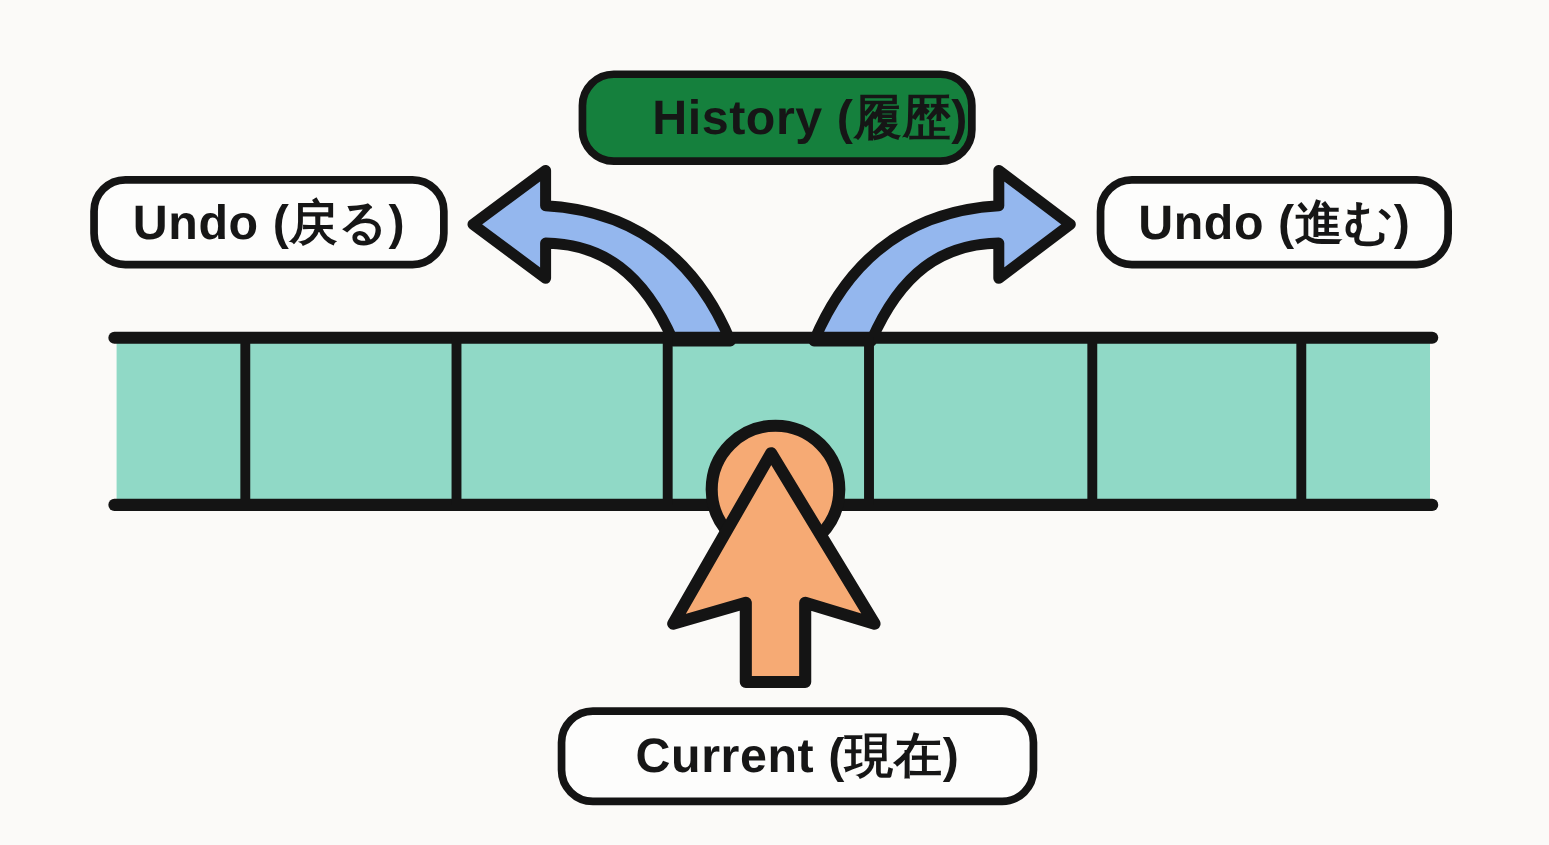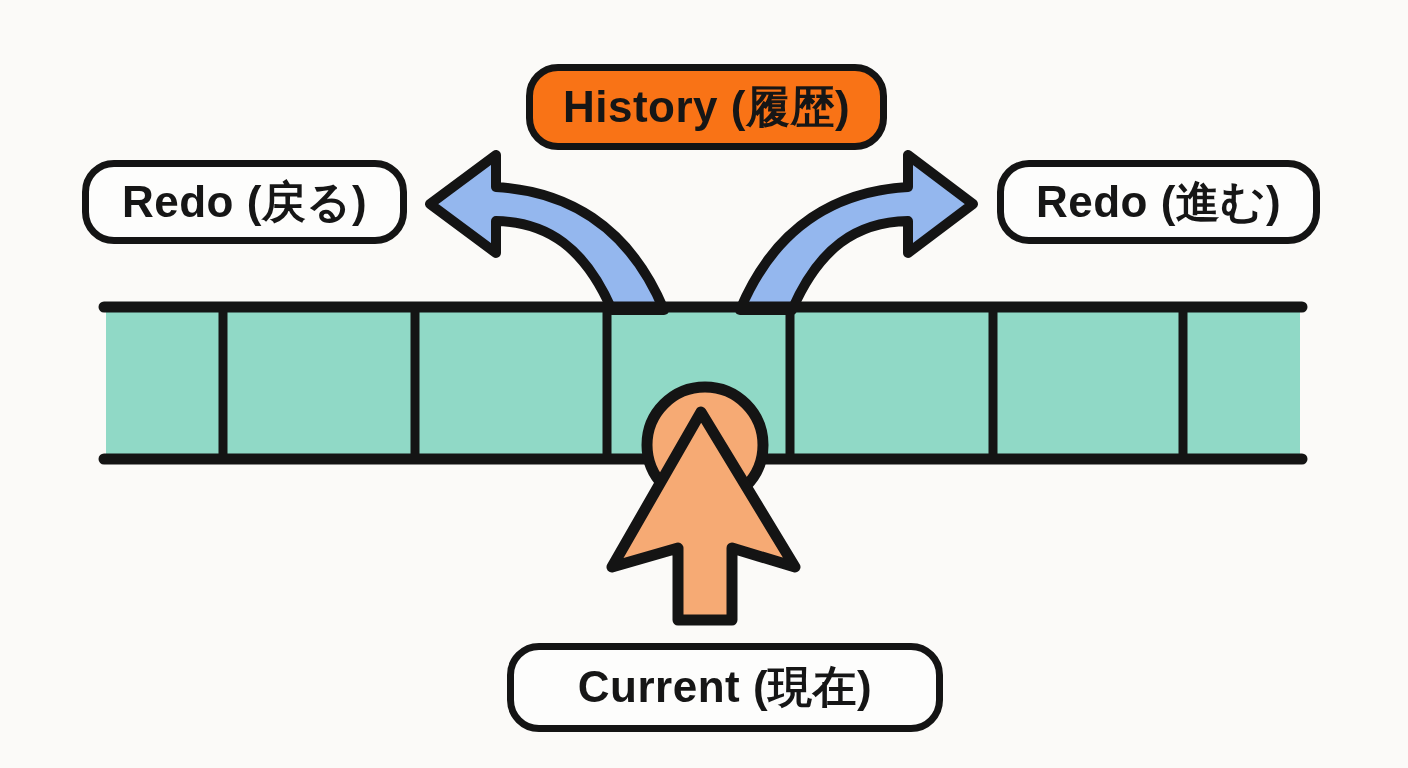--- a/index.html
+++ b/index.html
@@ -64,29 +64,29 @@
       <line x1="790" y1="307" x2="790" y2="459"></line>
       <line x1="993" y1="307" x2="993" y2="459"></line>
       <line x1="1183" y1="307" x2="1183" y2="459"></line>
     </g>
 
     <circle cx="705" cy="445" r="58" stroke-width="11" fill="#f6aa74" stroke="#141414"></circle>
 
     <polygon points="701,412 612,567 678,548 678,620 732,620 732,548 795,567" stroke-width="11" stroke-linejoin="round" fill="#f6aa74" stroke="#141414"></polygon>
   </svg>
 
-  <div class="label label-history" style="background: #f97316; border-color: rgb(20, 20, 20);">
+  <div class="label label-history" style="background: #15803d; border-color: rgb(20, 20, 20); justify-content: flex-end;">
     <span>History (履歴)</span>
   </div>
 
   <div class="label label-undo" style="background: rgb(253, 253, 252); border-color: rgb(20, 20, 20);">
-    <span>Redo (戻る)</span>
+    <span>Undo (戻る)</span>
   </div>
 
   <div class="label label-redo" style="background: rgb(253, 253, 252); border-color: rgb(20, 20, 20);">
-    <span>Redo (進む)</span>
+    <span>Undo (進む)</span>
   </div>
 
   <div class="label label-current" style="background: rgb(253, 253, 252); border-color: rgb(20, 20, 20);">
     <span>Current (現在)</span>
   </div>
 
 </div>
 
 </body></html>

